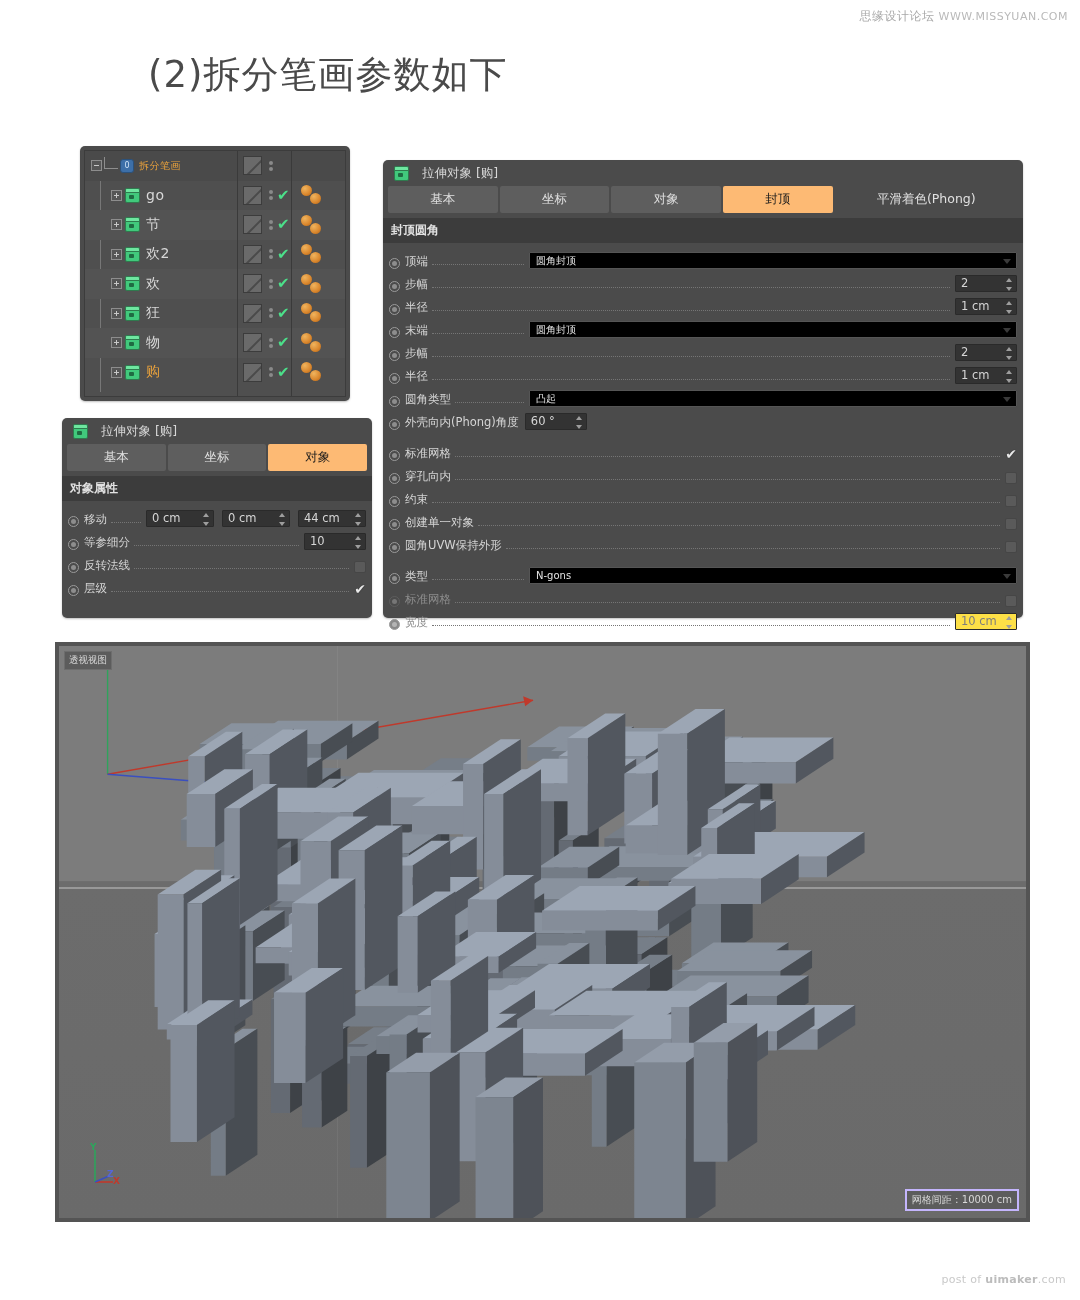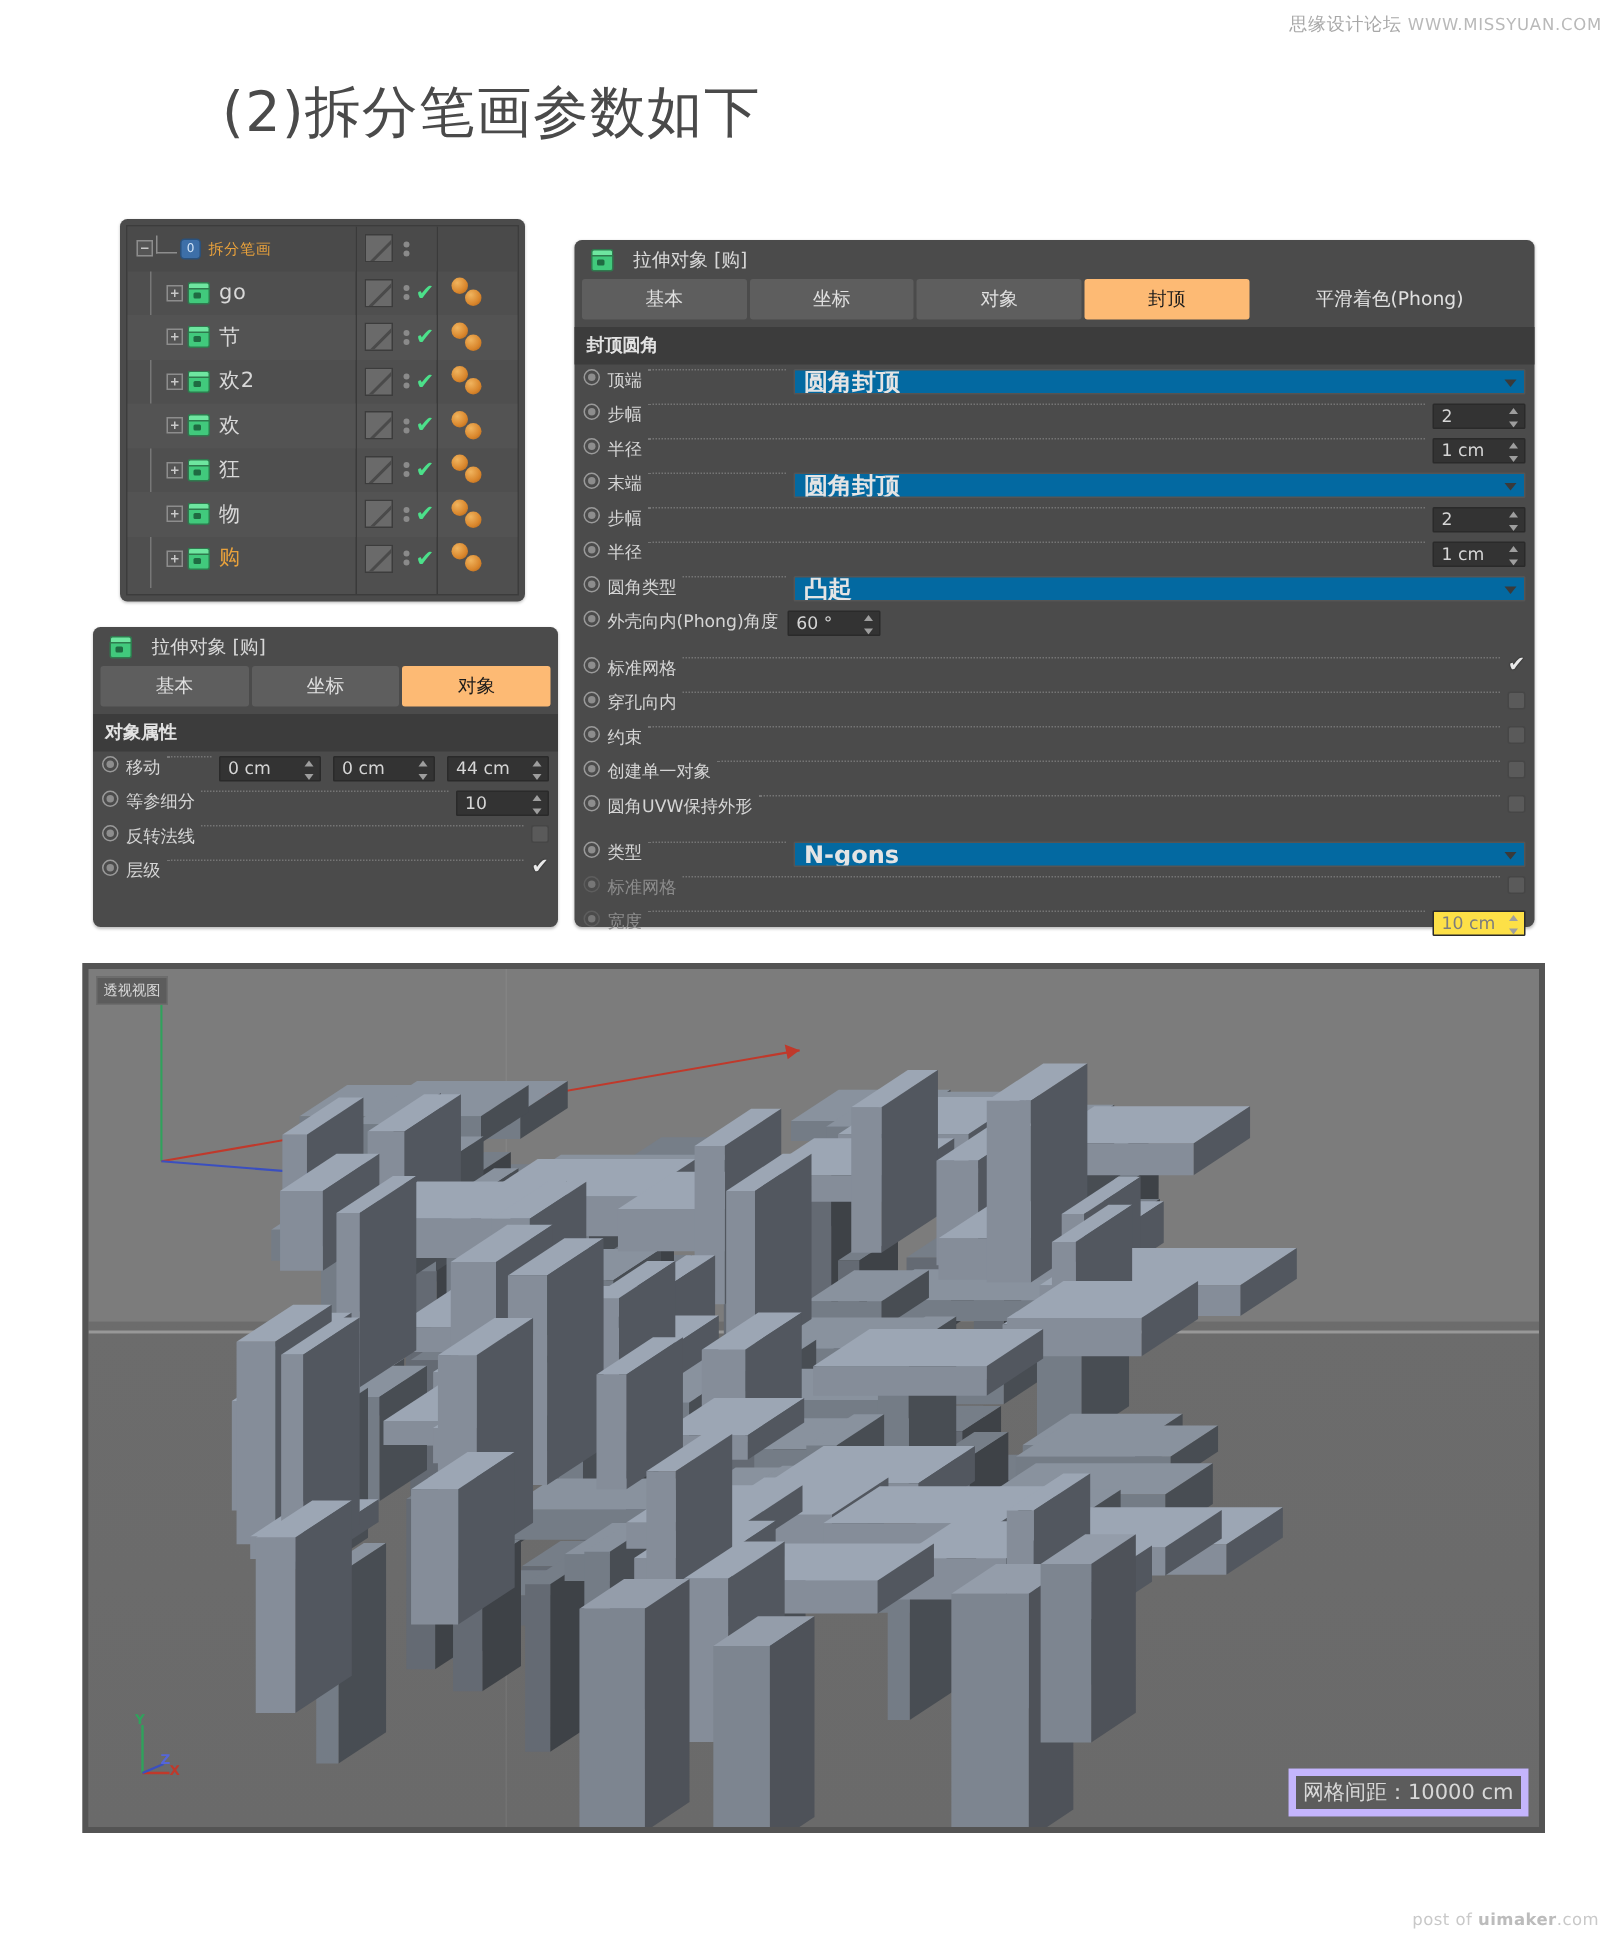--- a/index.html
+++ b/index.html
@@ -163,21 +163,21 @@
     border-radius:2px; white-space:nowrap;
   }
   .tab.sel { background:#fdba74; color:#1a1a1a; }
   .tab.plain { background:transparent; }
   .section-bar {
     background:#3c3c3c; color:#e2e2e2;
     font-size:12px; font-weight:bold;
     padding:4px 8px; margin:5px 0 3px 0;
   }
   .prop-row {
-    display:flex; align-items:flex-start;
+    display:flex; align-items:flex-end;
     height:23px; padding:0 6px;
   }
   .radio-o {
     width:11px; height:11px; flex:0 0 11px;
     border-radius:50%; border:1.5px solid #9a9a9a;
     background:#4b4b4b; position:relative; margin-right:5px;
   }
   .radio-o::after {
     content:""; position:absolute; left:2px; top:2px;
     width:5px; height:5px; border-radius:50%; background:#8d8d8d;
@@ -204,25 +204,25 @@
     width:7px; height:13px;
   }
   .spin::before, .spin::after {
     content:""; position:absolute; left:0;
     border-left:3.5px solid transparent;
     border-right:3.5px solid transparent;
   }
   .spin::before { top:0; border-bottom:4px solid #9e9e9e; }
   .spin::after { bottom:0; border-top:4px solid #9e9e9e; }
   .dropdown {
-    background:#0369a1; border:1px solid #555;
-    color:#e4e4e4; font-size:16px;
+    background:#000000; border:1px solid #555;
+    color:#e4e4e4; font-size:10px;
     height:17px; line-height:15px; padding:0 16px 0 6px;
     position:relative; border-radius:1px;
-    white-space:nowrap; overflow:hidden;font-weight:bold;
+    white-space:nowrap; overflow:hidden;
   }
   .dropdown .caret {
     position:absolute; right:5px; top:6px;
     border-left:4px solid transparent;
     border-right:4px solid transparent;
     border-top:5px solid #3a3a3a;
   }
   .chk {
     width:12px; height:12px; background:#5a5a5a;
     border:1px solid #464646; border-radius:2px;
@@ -263,21 +263,21 @@
     height:1.5px; background:rgba(255,255,255,.30);
   }
   .vp-label {
     position:absolute; left:5px; top:5px;
     background:#5c5c5c; color:#d8d8d8;
     font-size:9.5px; padding:2px 4px; border:1px solid #6d6d6d;
   }
   .vp-grid-info {
     position:absolute; right:7px; bottom:7px;
     background:#5c5c5c; color:#d8d8d8;
-    font-size:14px; padding:2px 5px; border:5px solid #c4b5fd;
+    font-size:10px; padding:2px 5px; border:2px solid #c4b5fd;
   }
   .axis-gizmo { position:absolute; left:24px; bottom:30px; width:46px; height:46px; }
   .axis-gizmo .lbl { position:absolute; font-size:9px; font-weight:bold; }
 
   .world-axis { position:absolute; left:0; top:0; width:100%; height:100%; }
 
   #model-layer { position:absolute; inset:0; }
 </style>
 </head>
 <body>

